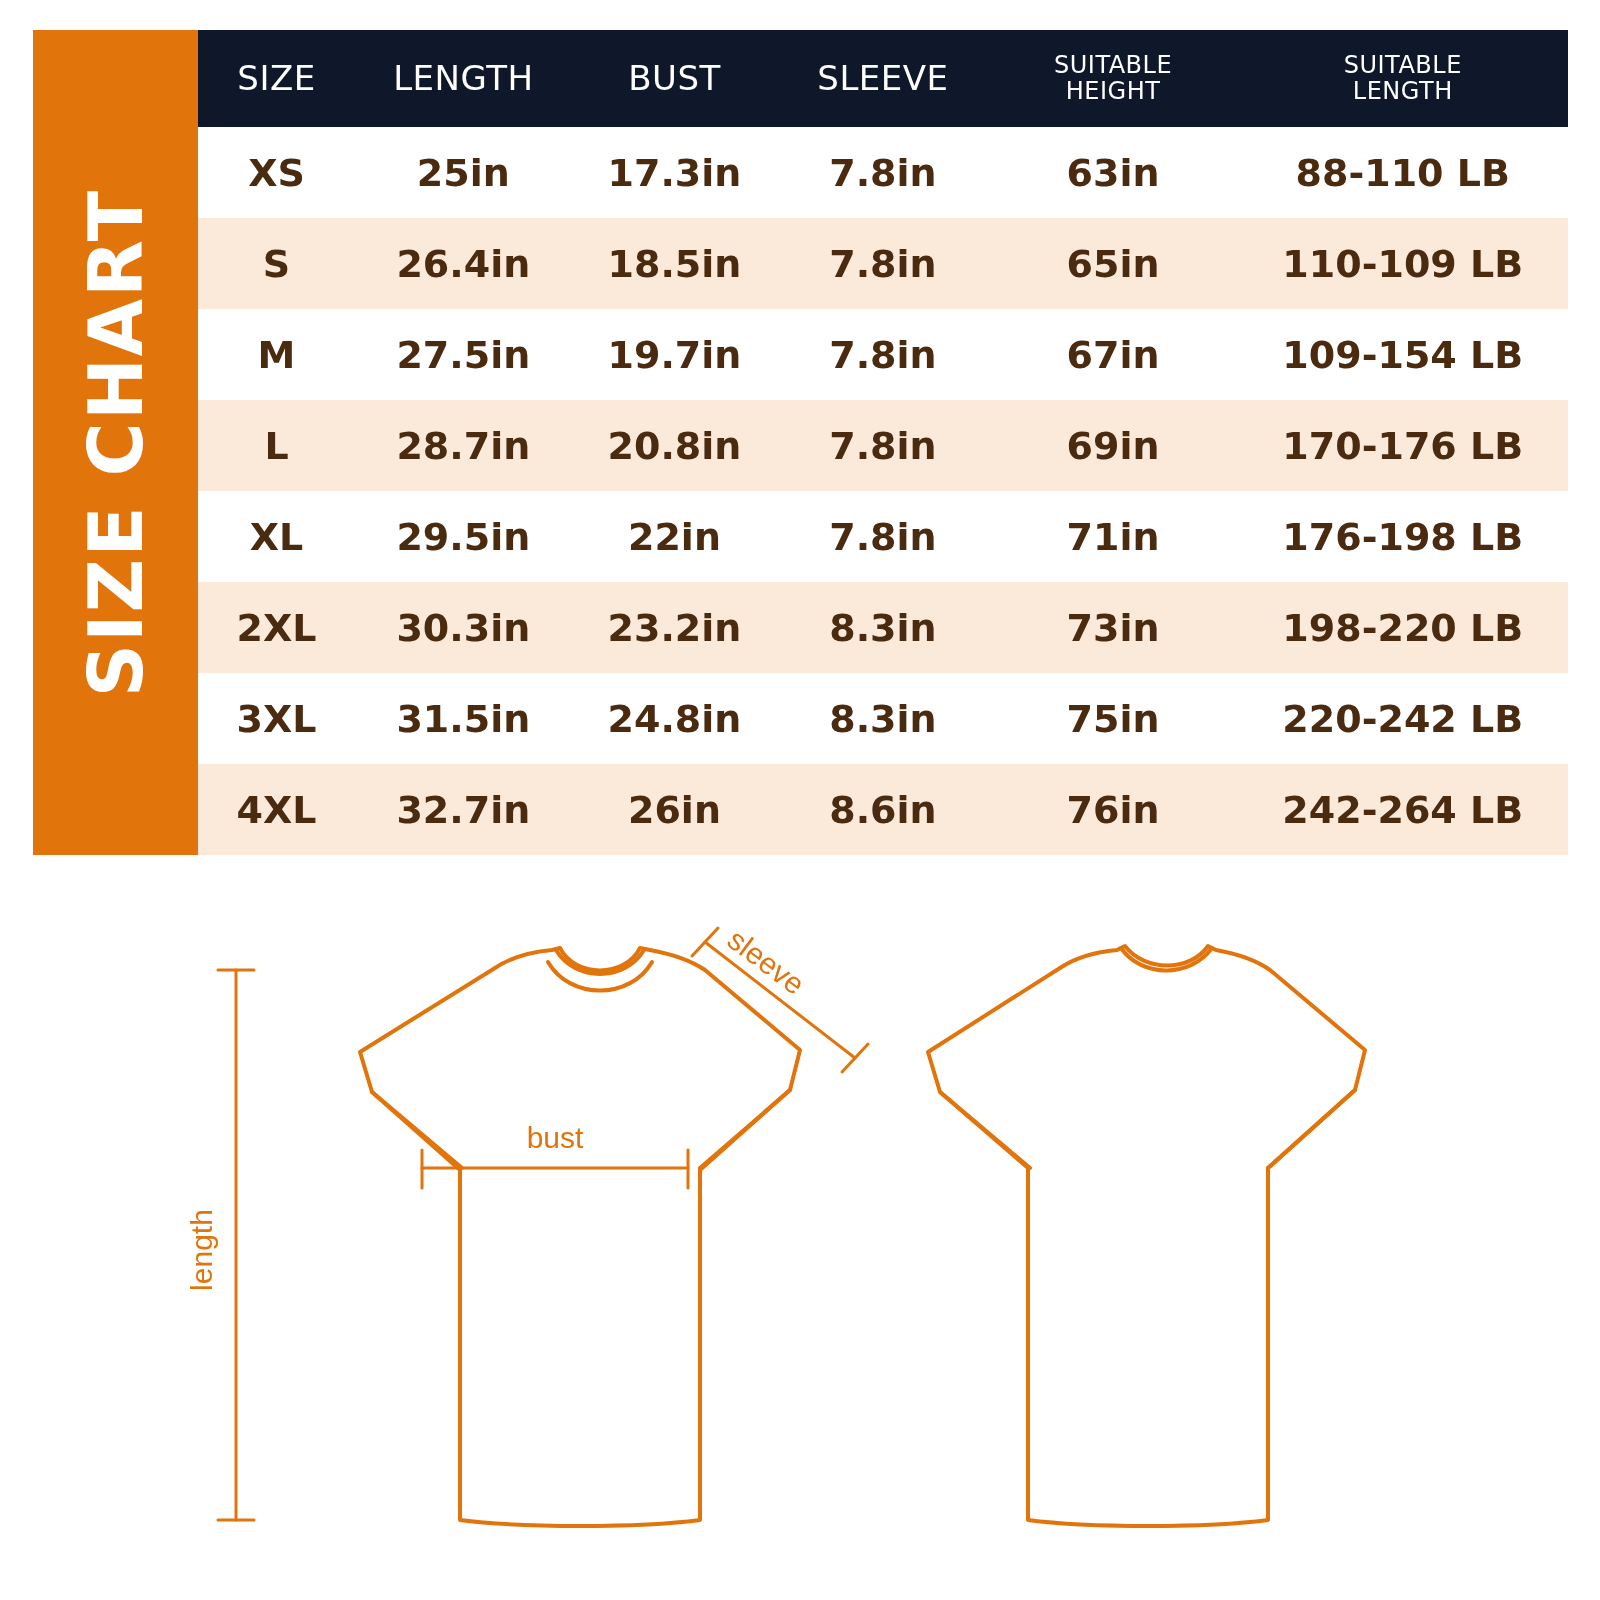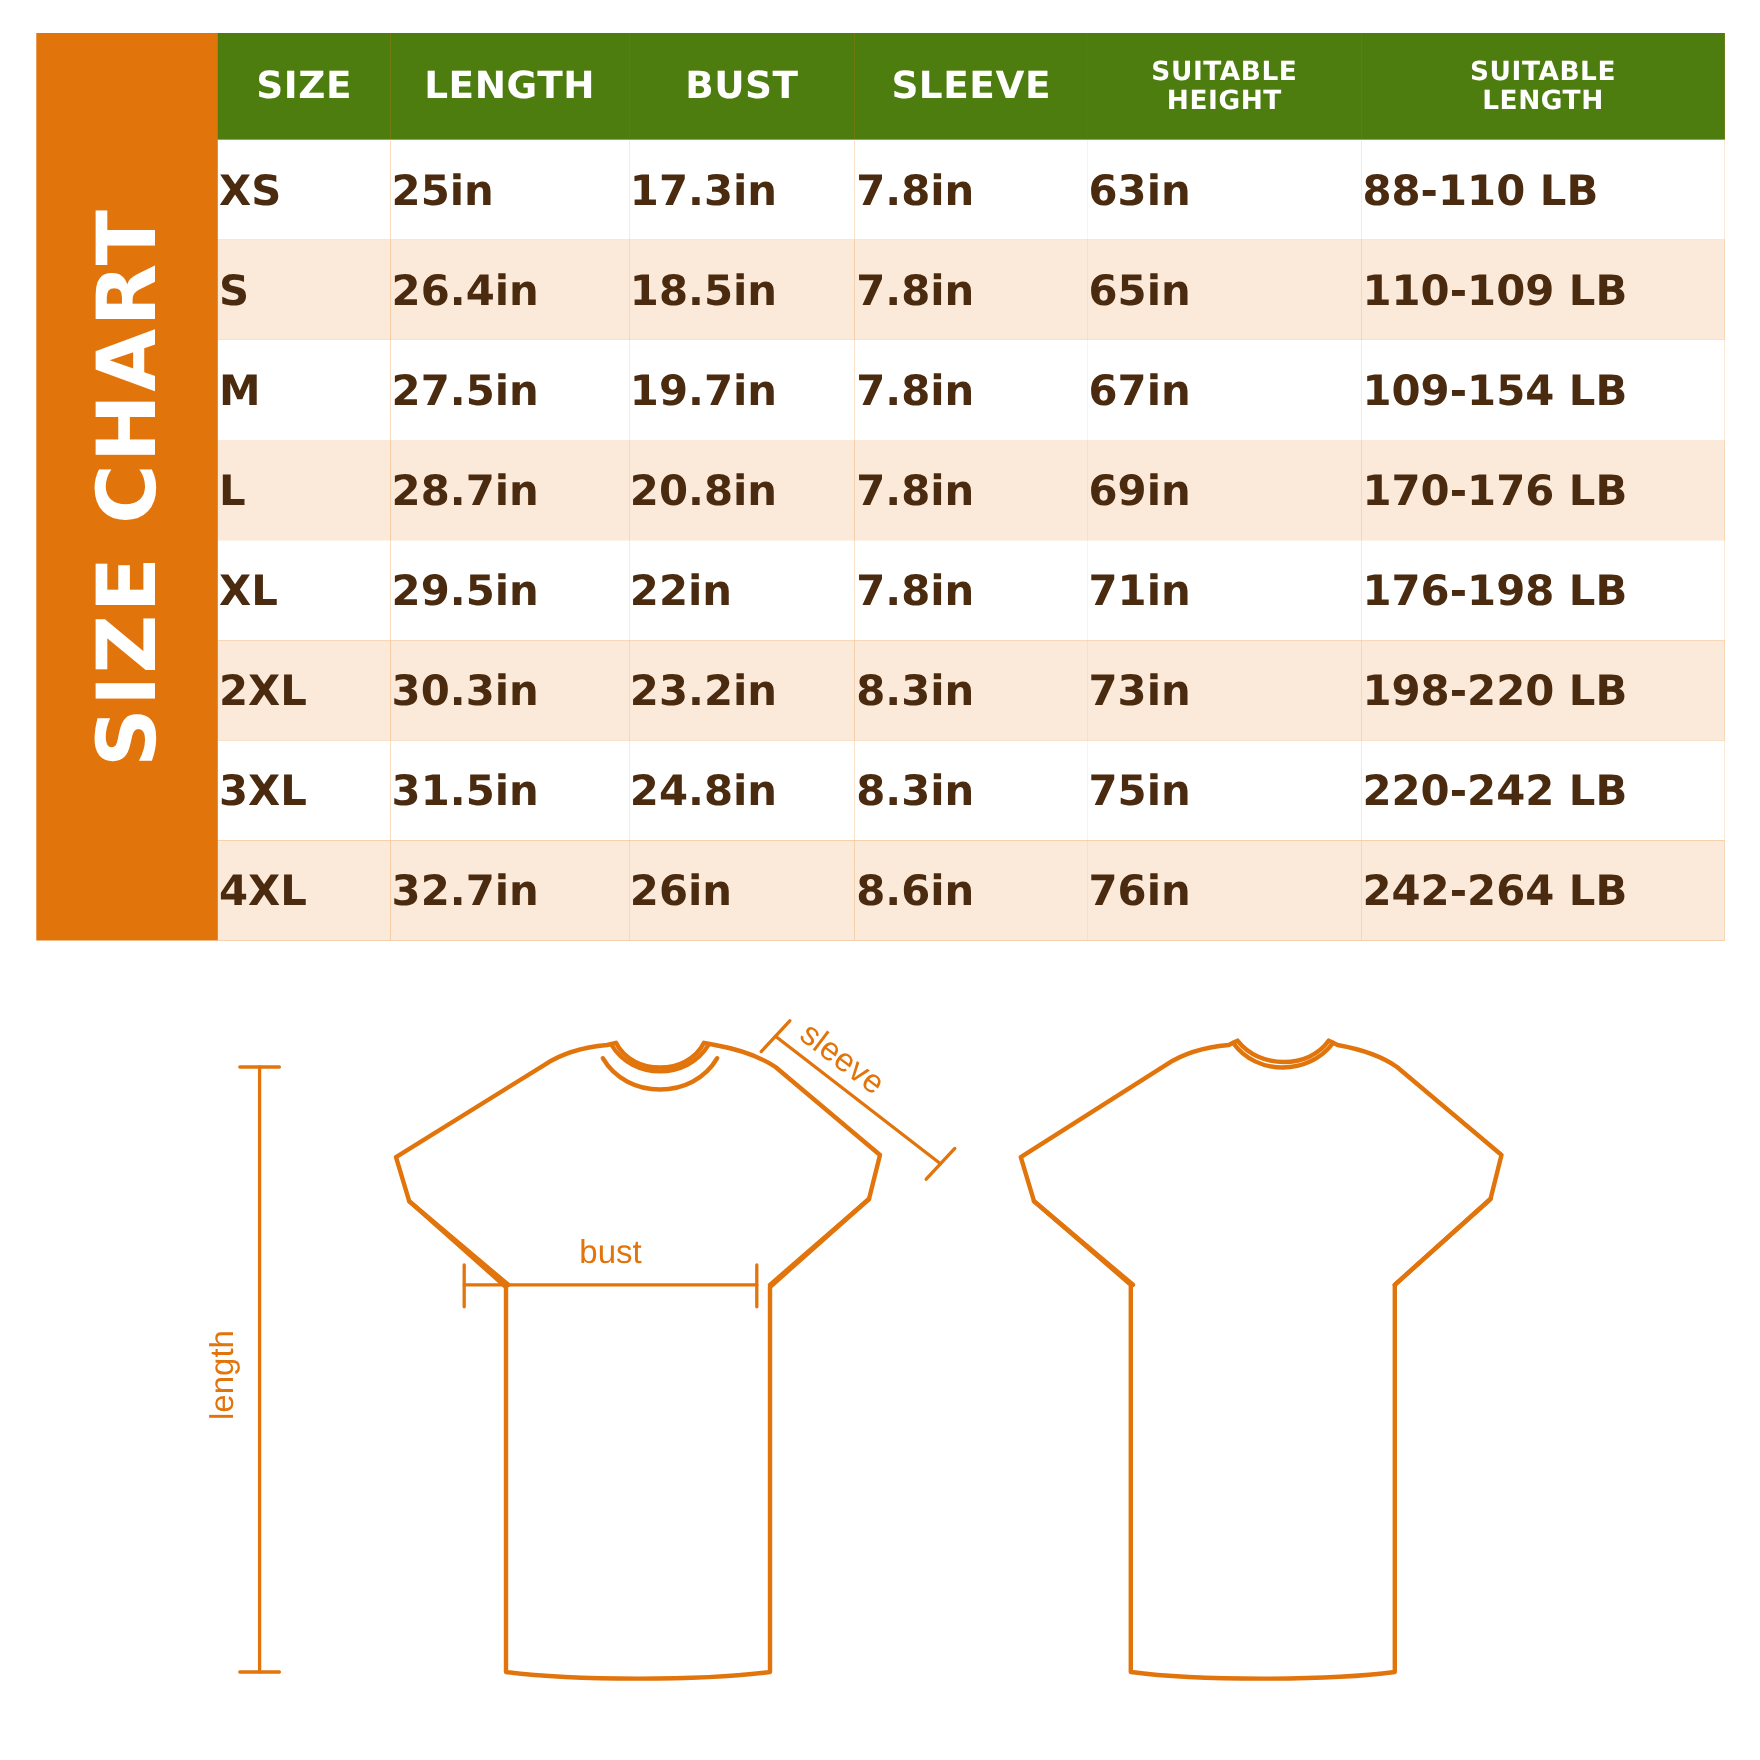--- a/index.html
+++ b/index.html
@@ -53,35 +53,35 @@
     display: flex;
     flex-direction: column;
   }
   table.size-table {
     width: 100%;
     height: 100%;
     border-collapse: collapse;
     table-layout: fixed;
   }
   table.size-table thead th {
-    background: #4d7c0f;
+    background: #0f172a;
     color: #ffffff;
     font-size: 34px;
-    font-weight: bold;
+    font-weight: normal;
     font-family: "DejaVu Sans", sans-serif;
     height: 95px;
     line-height: 1.05;
     letter-spacing: 0.5px;
     vertical-align: middle;
   }
   table.size-table thead th.small {
     font-size: 24px;
   }
   table.size-table tbody td {
-    text-align: left;
+    text-align: center;
     font-size: 38px;
     font-weight: bold;
     font-family: "DejaVu Sans", sans-serif;
     color: #4B2B10;
     height: 81px;
     vertical-align: middle;
   }
   table.size-table tbody tr.odd td {
     background: #FFFFFF;
   }

